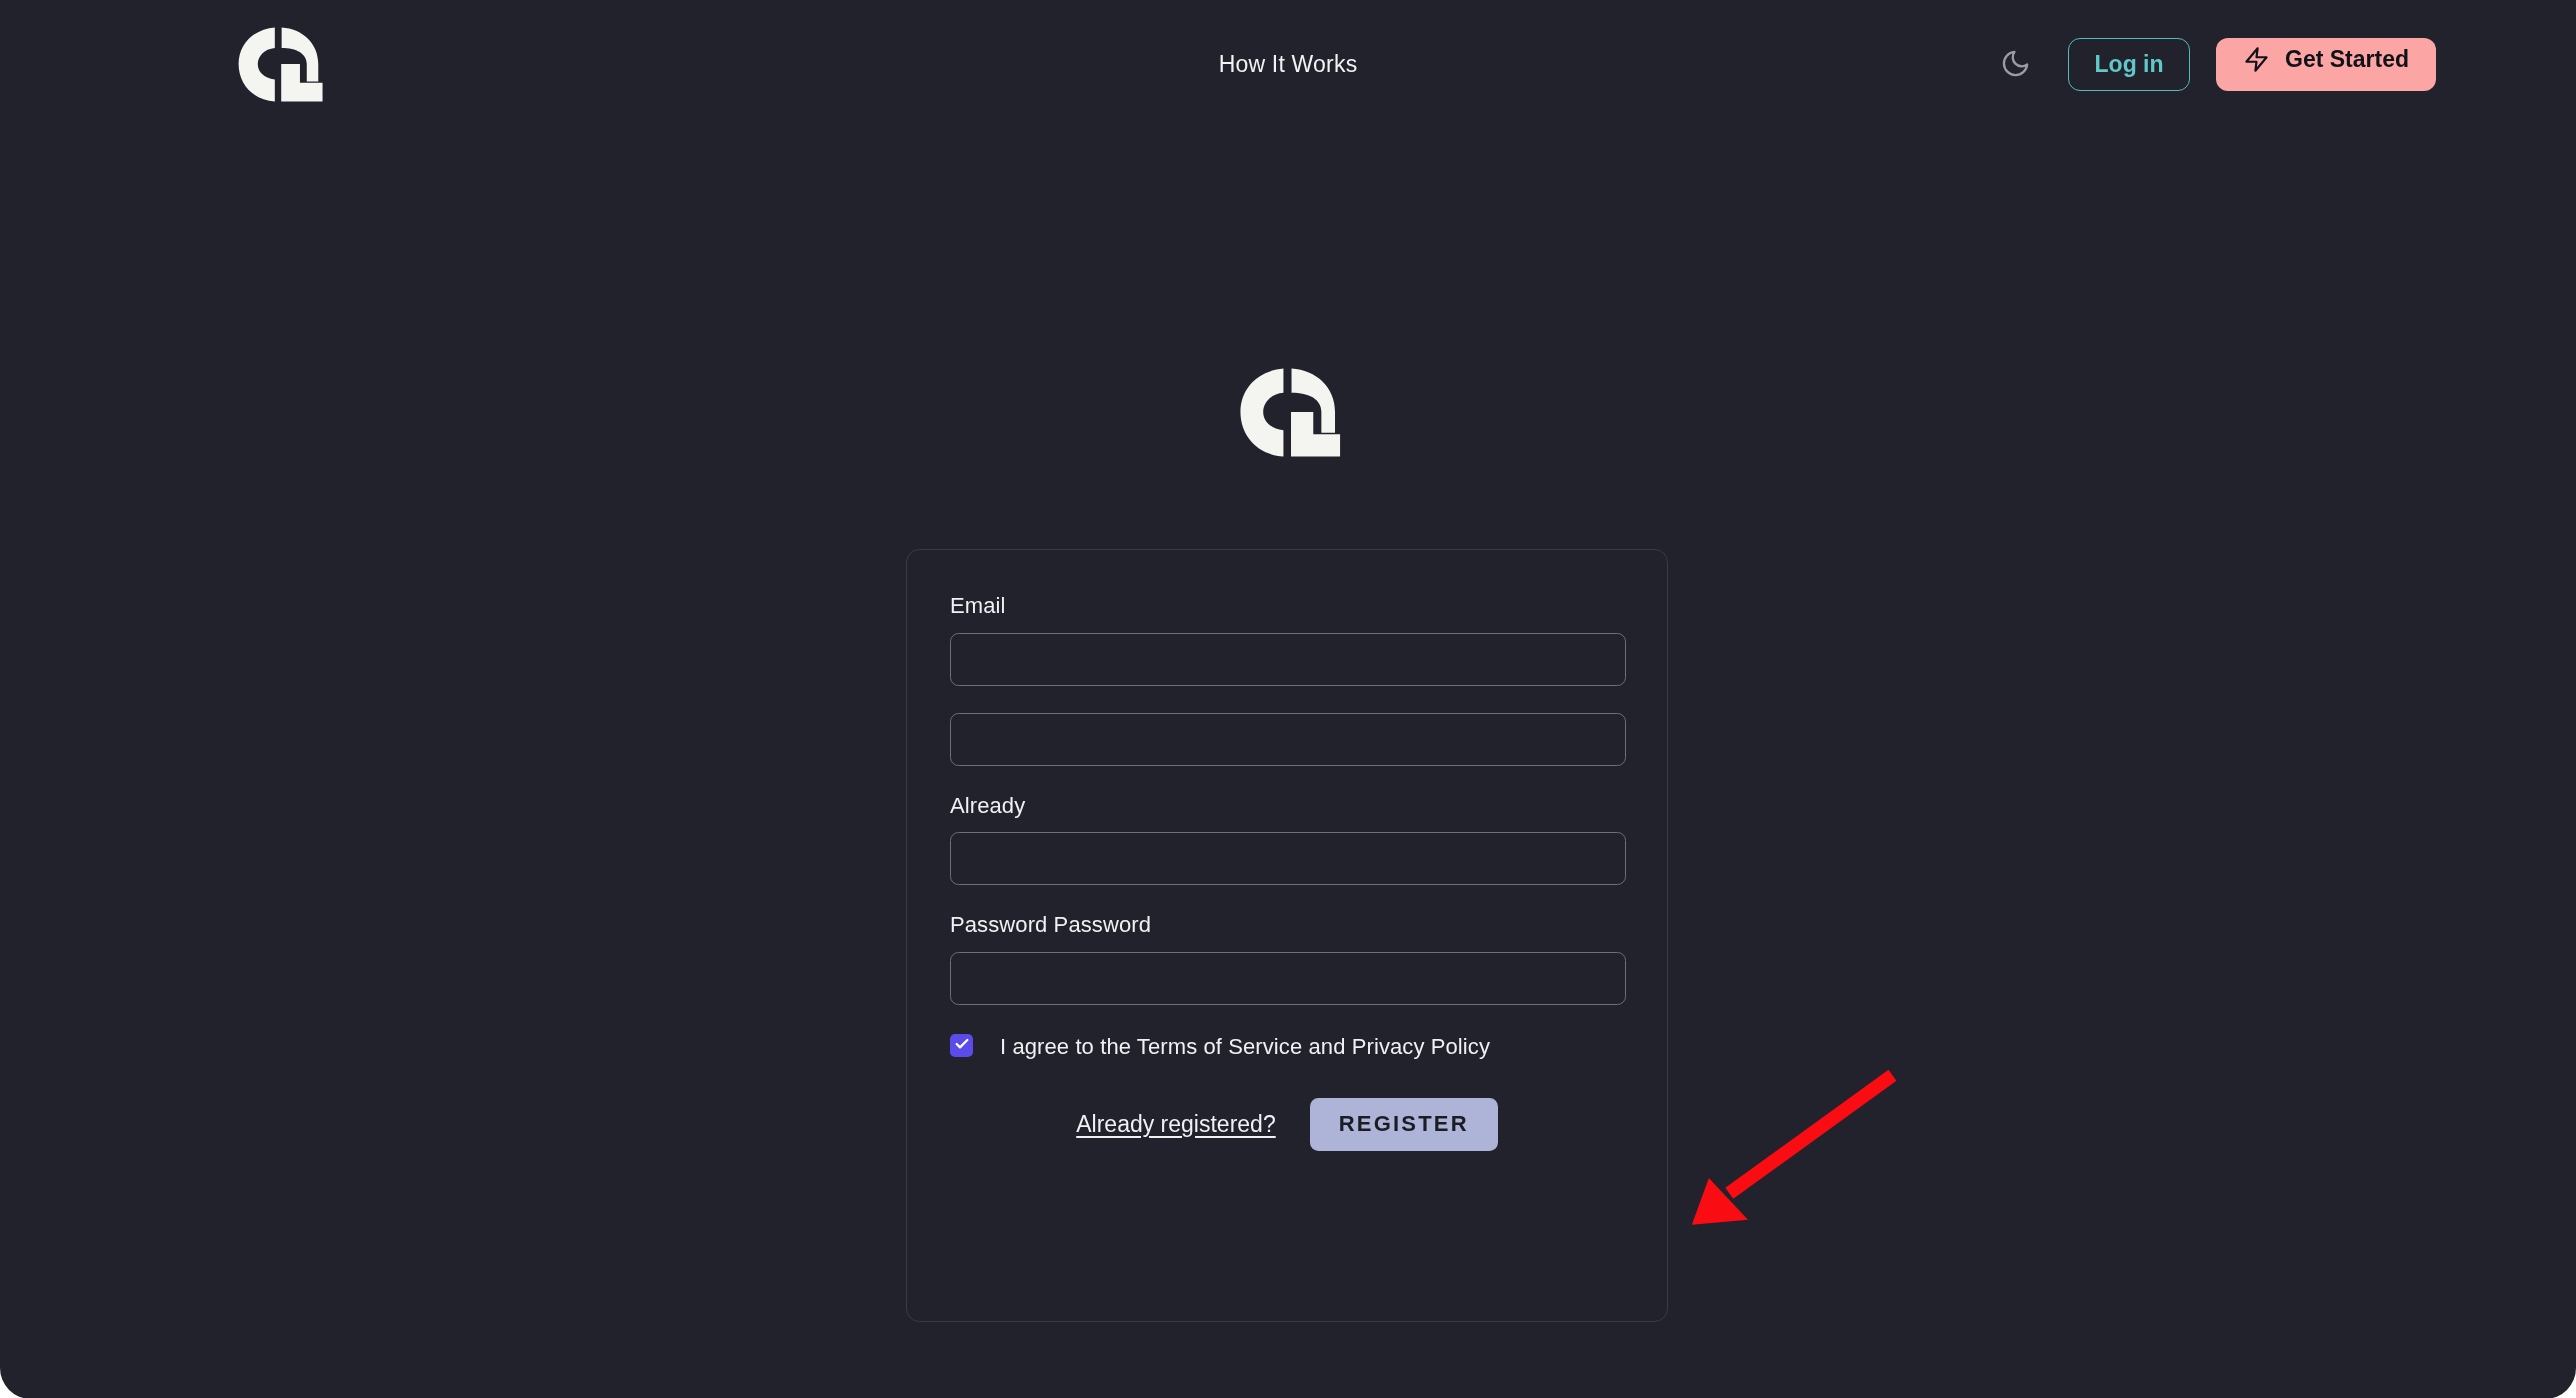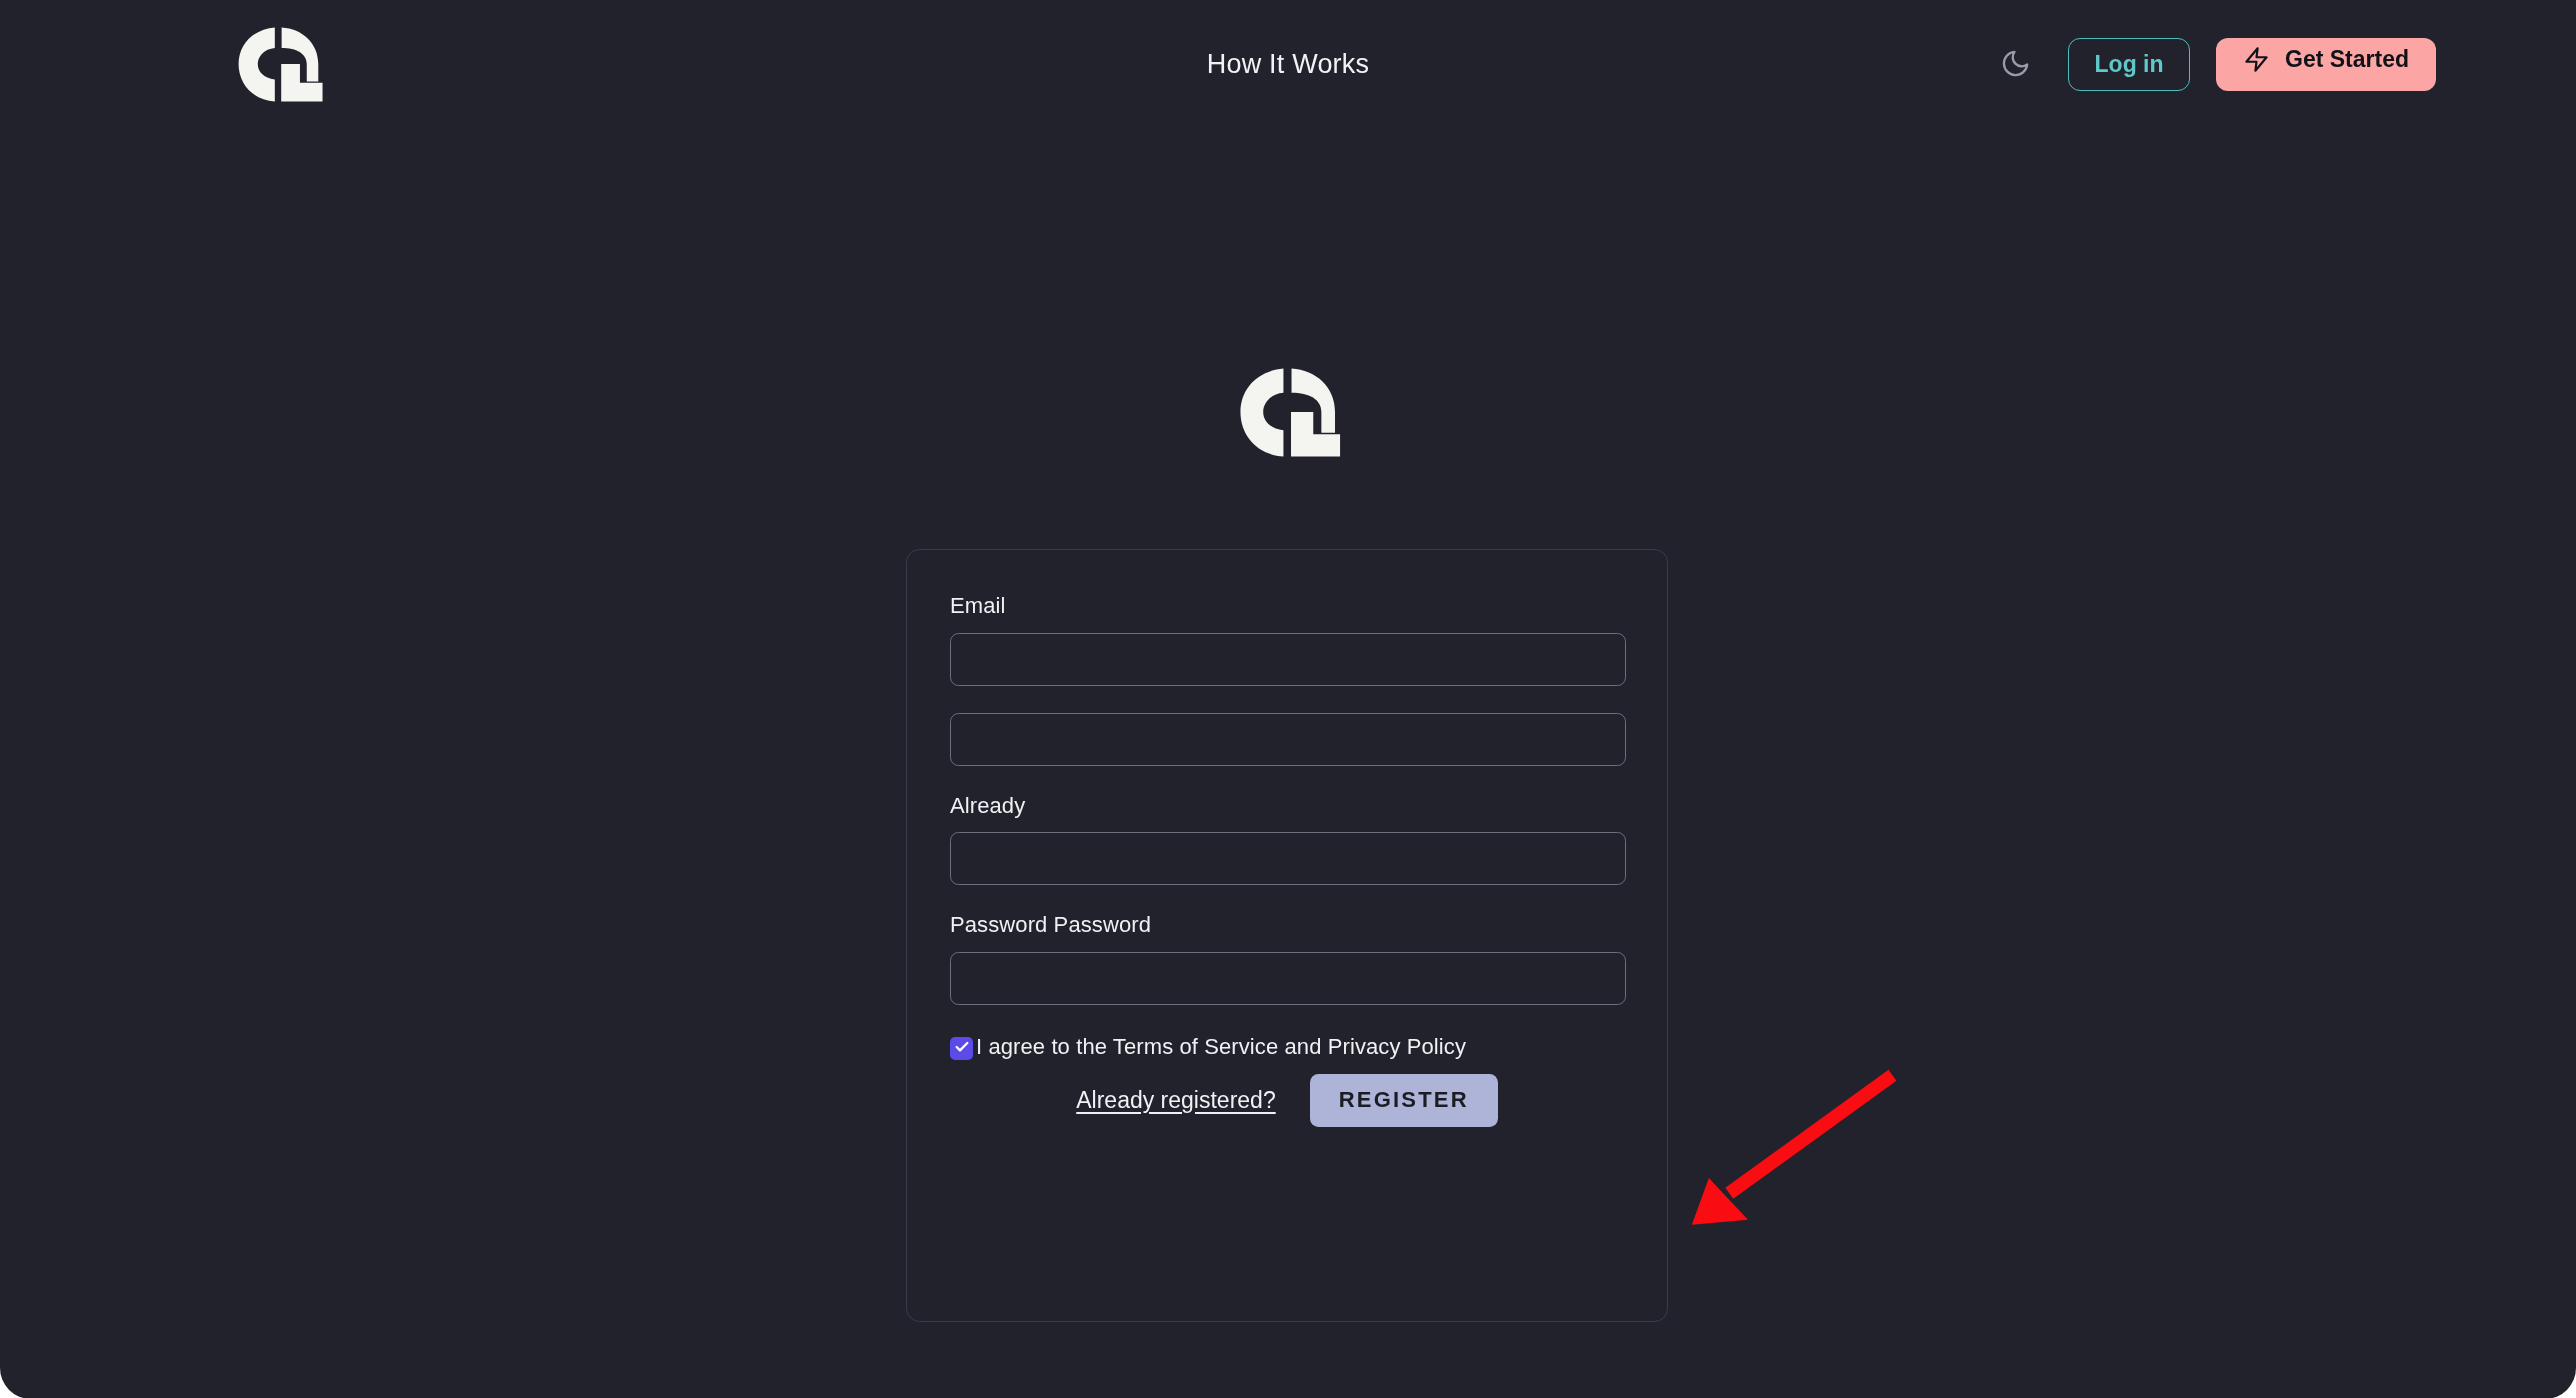--- a/index.html
+++ b/index.html
@@ -49,21 +49,21 @@
     width: 2576px;
     height: 129px;
     display: flex;
     align-items: center;
     justify-content: center;
     pointer-events: none;
   }
 
   .nav-link {
     color: #f2f2f4;
-    font-size: 27px;
+    font-size: 23px;
     letter-spacing: 0.2px;
     text-decoration: none;
     pointer-events: auto;
     cursor: pointer;
     text-align: center;
   }
 
   #header-actions {
     position: absolute;
     right: 140px;
@@ -161,24 +161,24 @@
     border-radius: 8.5px;
     color: #f1f1f4;
     font-family: "Liberation Sans", sans-serif;
     font-size: 21px;
     padding: 0 15.3px;
     outline: none;
   }
 
   #terms-row {
     display: flex;
-    align-items: flex-end;
-    gap: 3px;
+    align-items: flex-start;
+    gap: 27px;
     margin-top: 29px;
-    margin-bottom: 14px;
+    margin-bottom: 38px;
   }
 
   #terms-checkbox {
     width: 23px;
     height: 23px;
     border-radius: 5.1px;
     background: #5b4be8;
     display: flex;
     align-items: center;
     justify-content: center;

